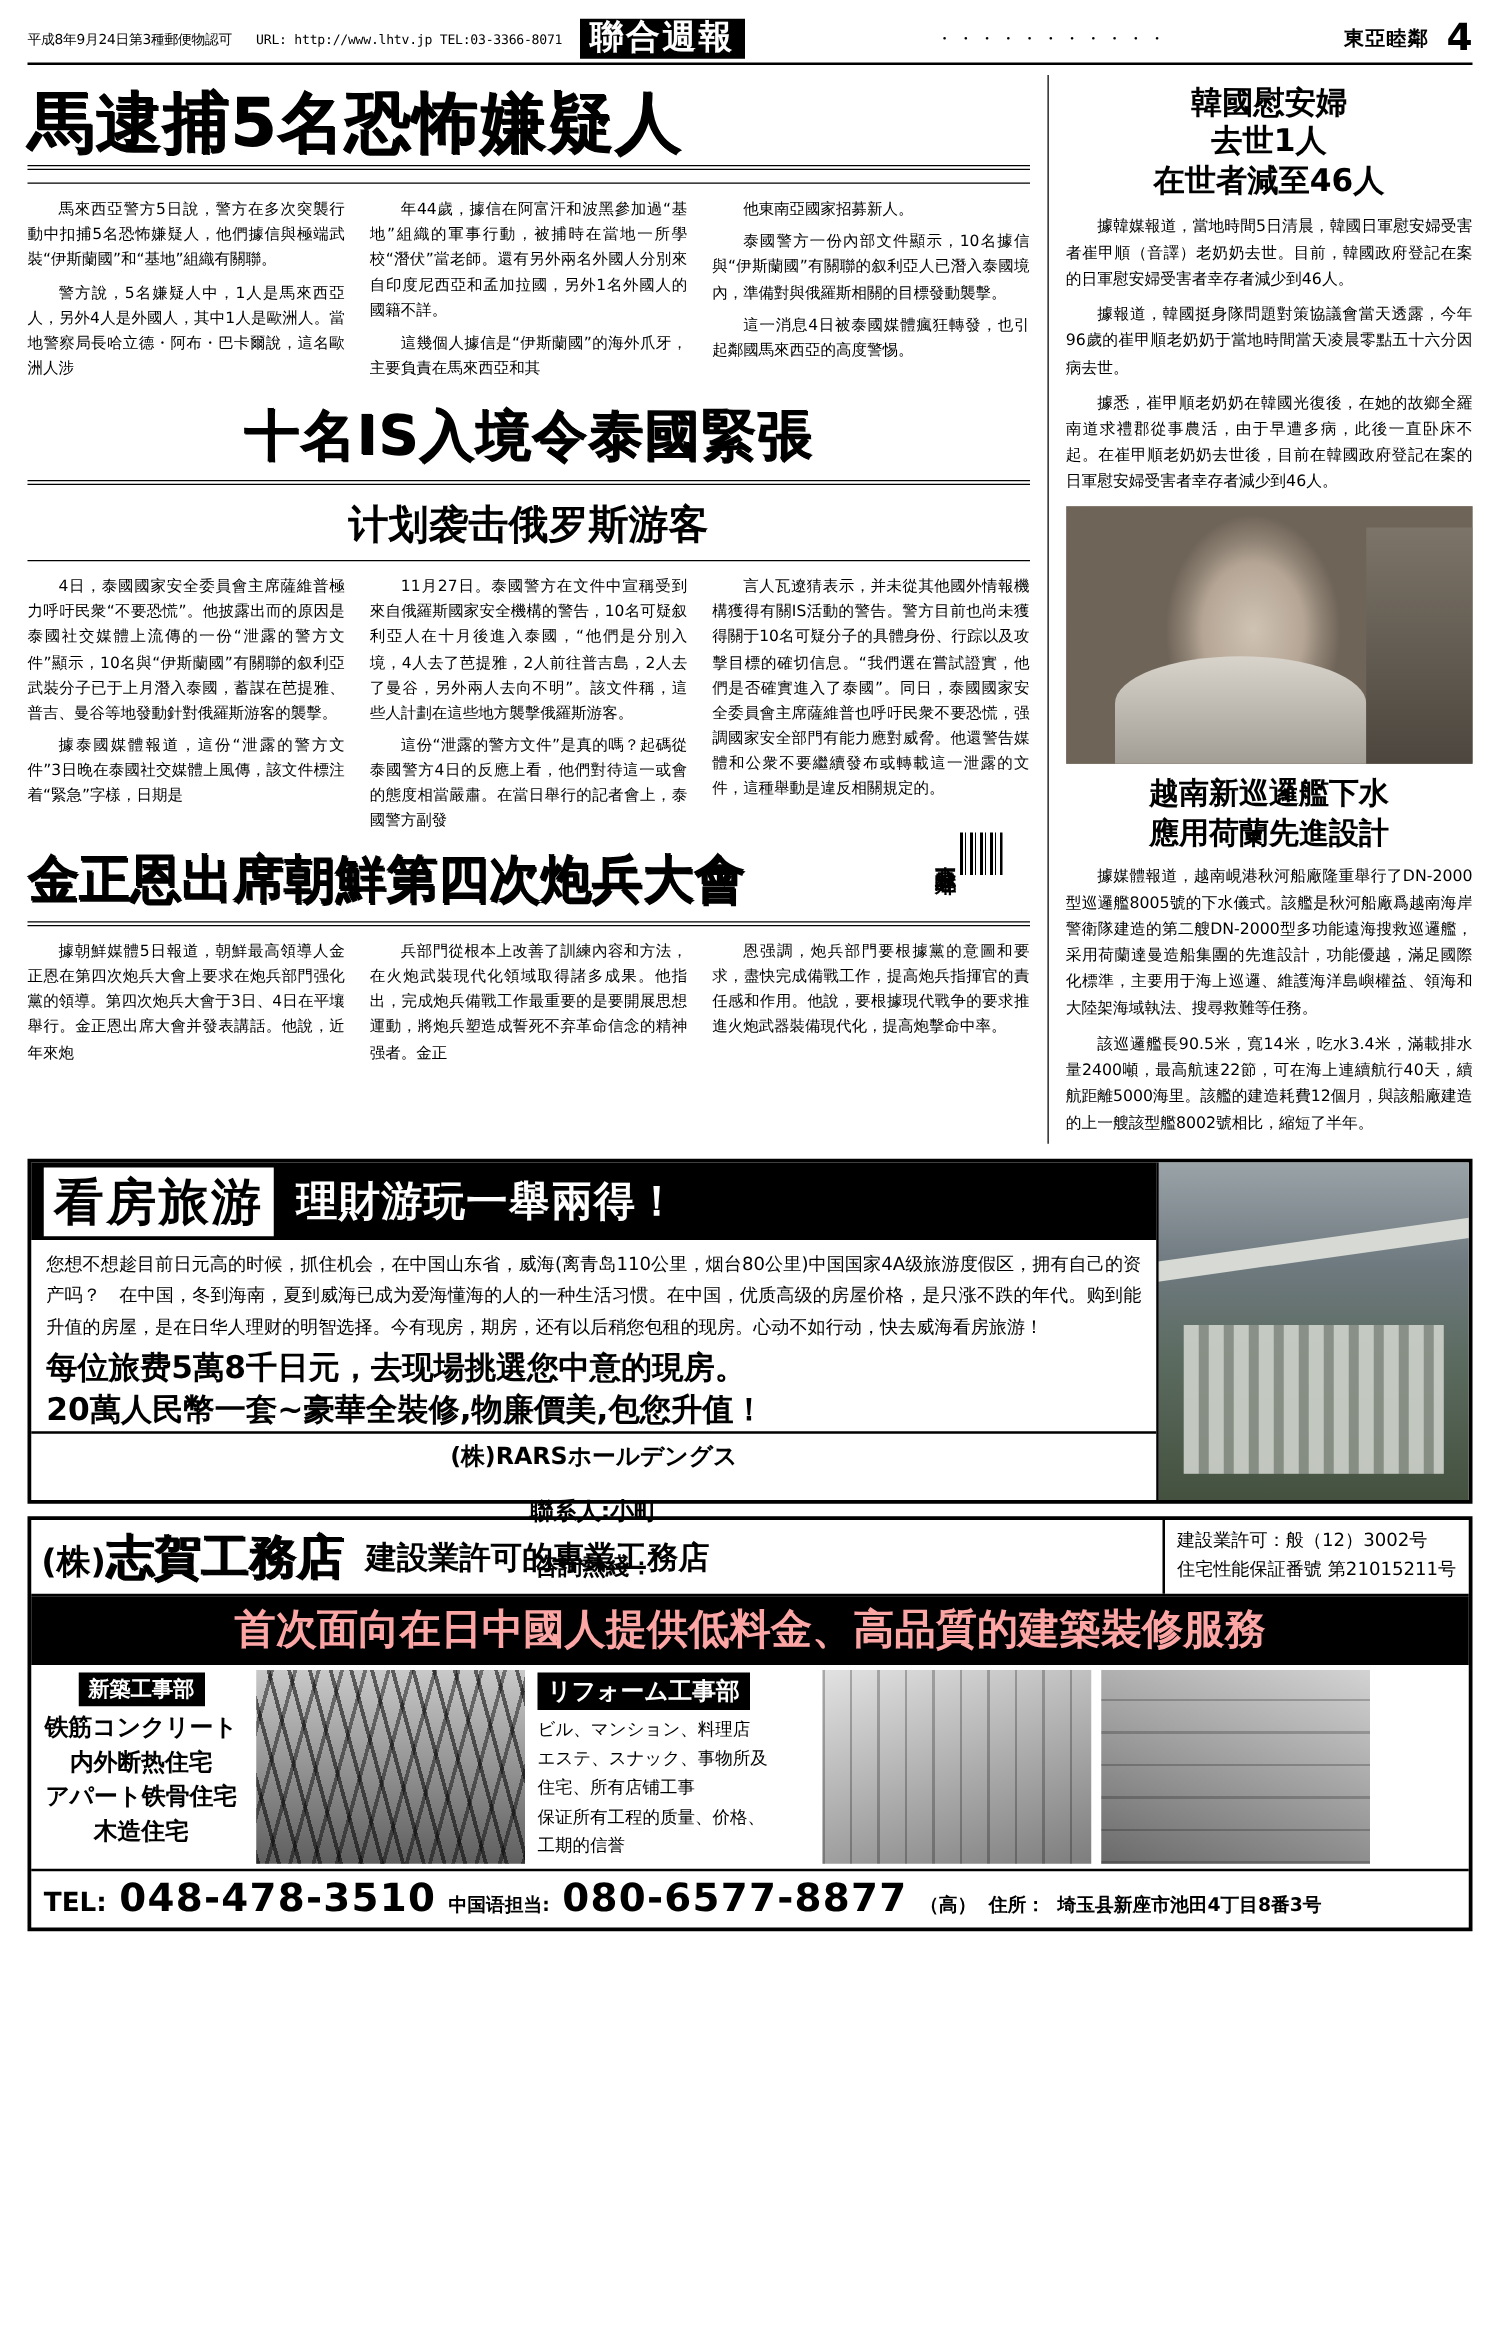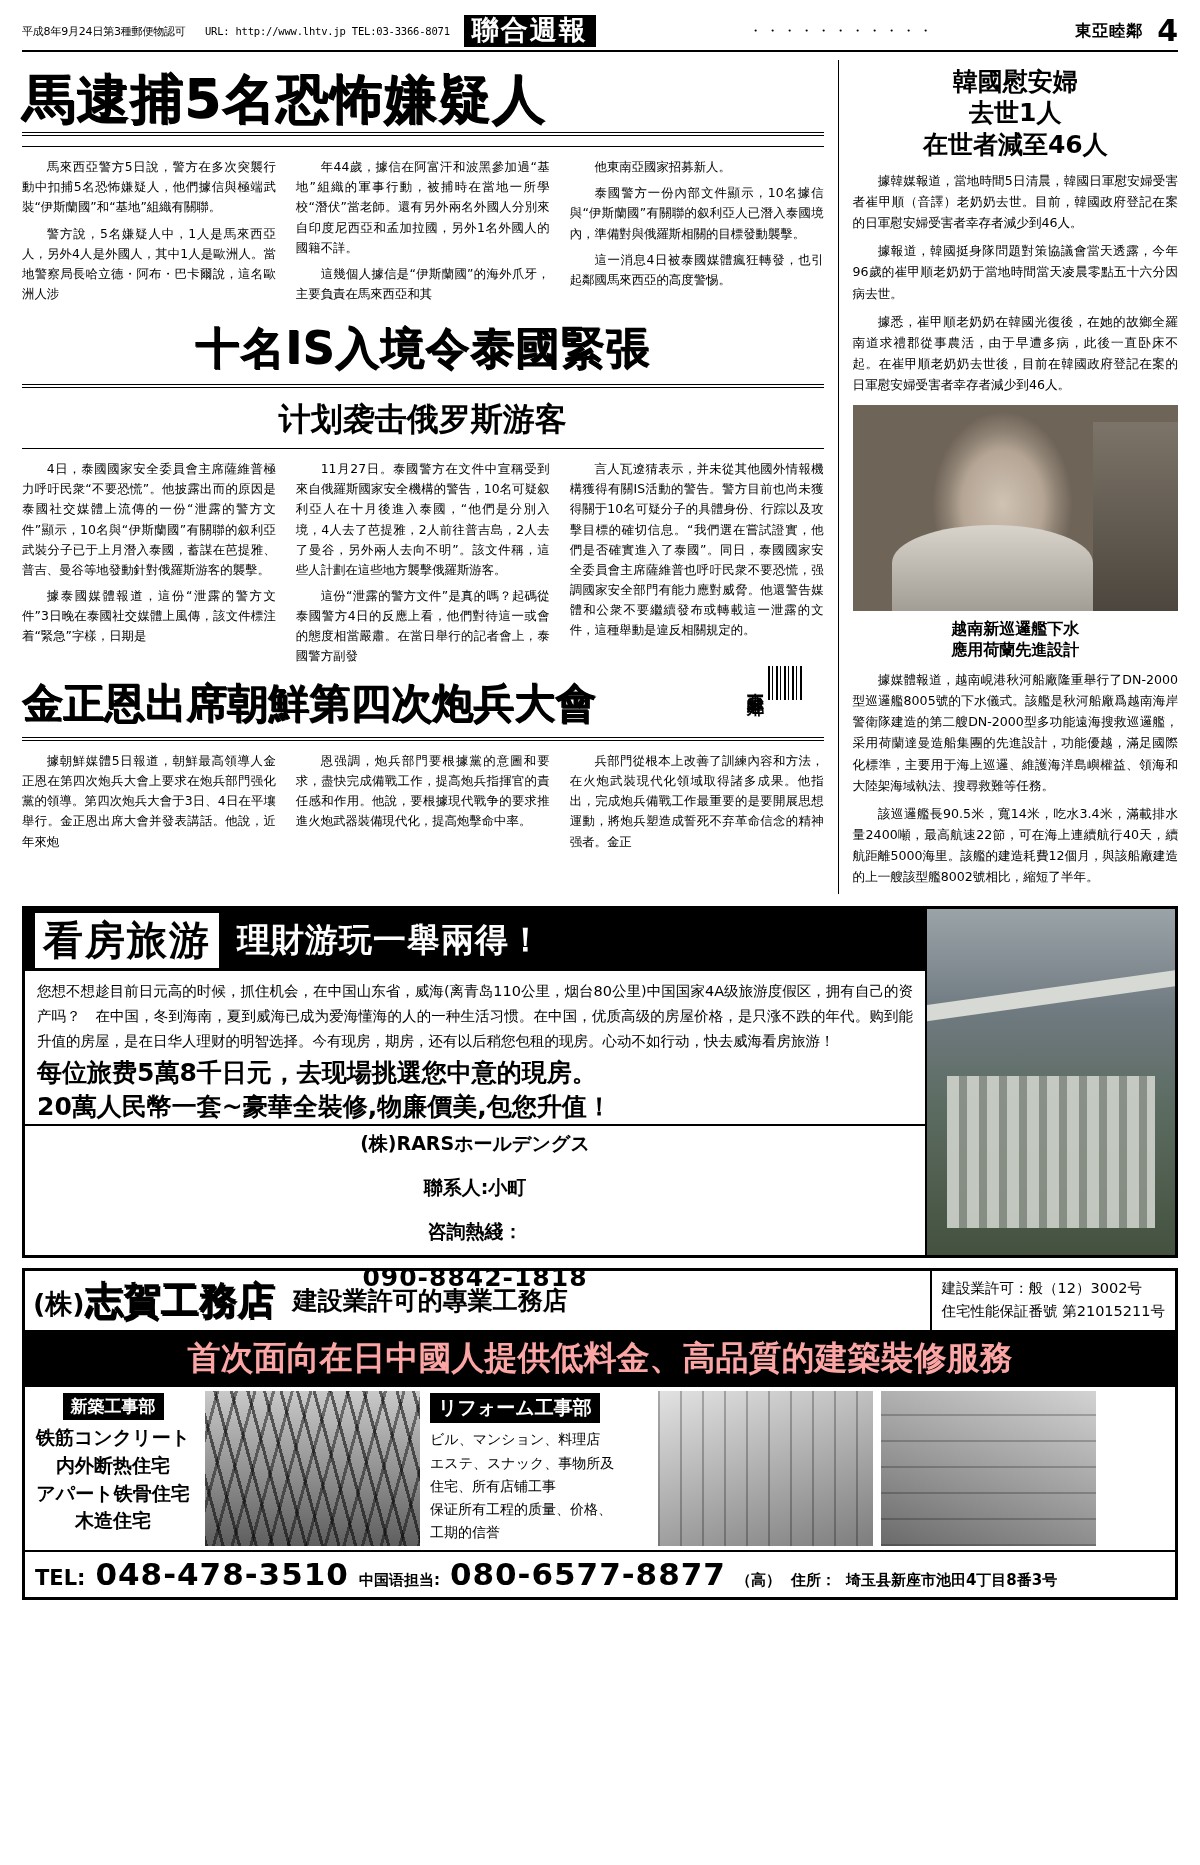--- a/index.html
+++ b/index.html
@@ -177,21 +177,21 @@
   .photo.portrait::before {
     content: "";
     position: absolute;
     left: 12%; top: 58%;
     width: 62%; height: 46%;
     background: linear-gradient(180deg,#d8d3cb,#9d988f);
     border-radius: 50% 50% 0 0 / 40% 40% 0 0;
   }
   .side-head2 {
     text-align: center;
-    font-size: 16px;
+    font-size: 24px;
     font-weight: bold;
     line-height: 1.3;
     margin: 6px 0 8px 0;
   }
 
   
   .vstrip {
     position: absolute;
     left: 766px;
     top: 660px;
@@ -209,21 +209,21 @@
     height: 34px;
     background: repeating-linear-gradient(90deg, #000 0 2px, #fff 2px 4px, #000 4px 5px, #fff 5px 8px);
     margin: 0 auto;
   }
 
   
   .ad1 {
     margin-top: 12px;
     border: 3px solid #000;
     display: flex;
-    height: 352px;
+    height: 276px;
   }
   .ad1-left { flex: 1; display: flex; flex-direction: column; }
   .ad1-banner {
     background: #000;
     color: #fff;
     display: flex;
     align-items: center;
     padding: 4px 10px;
     height: 62px;
   }
@@ -436,22 +436,22 @@
           <p>這份“泄露的警方文件”是真的嗎？起碼從泰國警方4日的反應上看，他們對待這一或會的態度相當嚴肅。在當日舉行的記者會上，泰國警方副發</p>
           <p>言人瓦遼猜表示，并未從其他國外情報機構獲得有關IS活動的警告。警方目前也尚未獲得關于10名可疑分子的具體身份、行踪以及攻擊目標的確切信息。“我們選在嘗試證實，他們是否確實進入了泰國”。同日，泰國國家安全委員會主席薩維普也呼吁民衆不要恐慌，强調國家安全部門有能力應對威脅。他還警告媒體和公衆不要繼續發布或轉載這一泄露的文件，這種舉動是違反相關規定的。</p>
         </div>
       </article>
 
       <article>
         <h1 class="big3">金正恩出席朝鮮第四次炮兵大會</h1>
         <div class="rule-dbl"></div>
         <div class="cols3">
           <p>據朝鮮媒體5日報道，朝鮮最高領導人金正恩在第四次炮兵大會上要求在炮兵部門强化黨的領導。第四次炮兵大會于3日、4日在平壤舉行。金正恩出席大會并發表講話。他說，近年來炮</p>
+          <p>兵部門從根本上改善了訓練內容和方法，在火炮武裝現代化領域取得諸多成果。他指出，完成炮兵備戰工作最重要的是要開展思想運動，將炮兵塑造成誓死不弃革命信念的精神强者。金正</p>
           <p>恩强調，炮兵部門要根據黨的意圖和要求，盡快完成備戰工作，提高炮兵指揮官的責任感和作用。他說，要根據現代戰争的要求推進火炮武器裝備現代化，提高炮擊命中率。</p>
-          <p>兵部門從根本上改善了訓練內容和方法，在火炮武裝現代化領域取得諸多成果。他指出，完成炮兵備戰工作最重要的是要開展思想運動，將炮兵塑造成誓死不弃革命信念的精神强者。金正</p>
         </div>
       </article>
 
     </div>
 
     <div class="col-side">
       <article>
         <h2 class="side-head" style="white-space:pre-line">韓國慰安婦
 去世1人
 在世者減至46人</h2>

